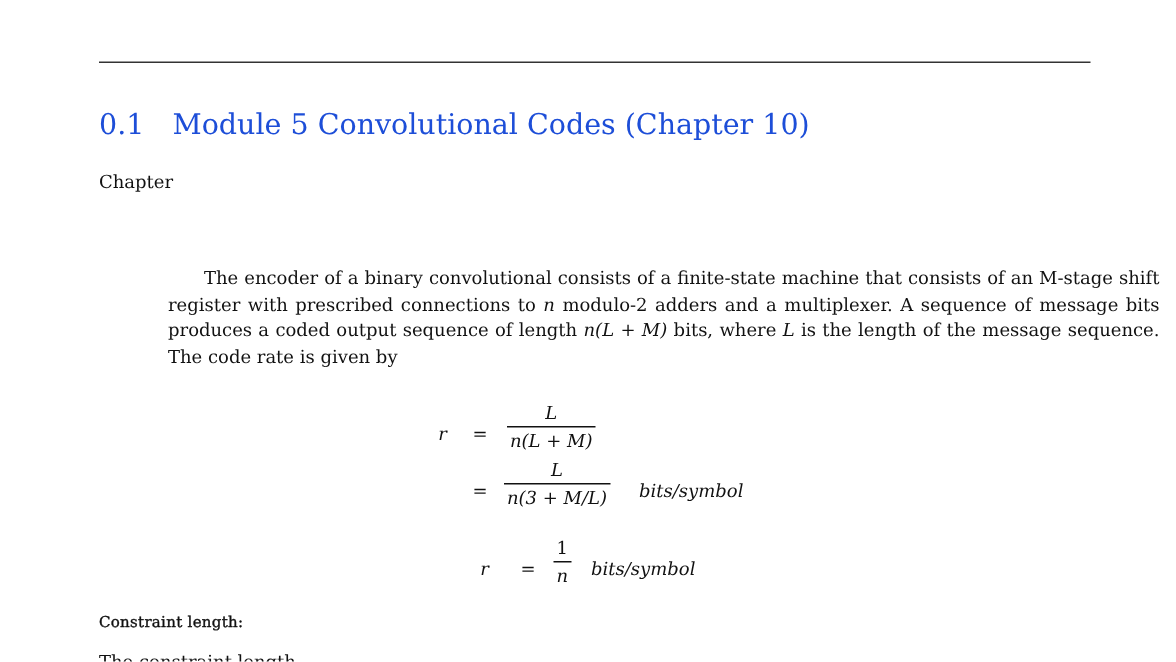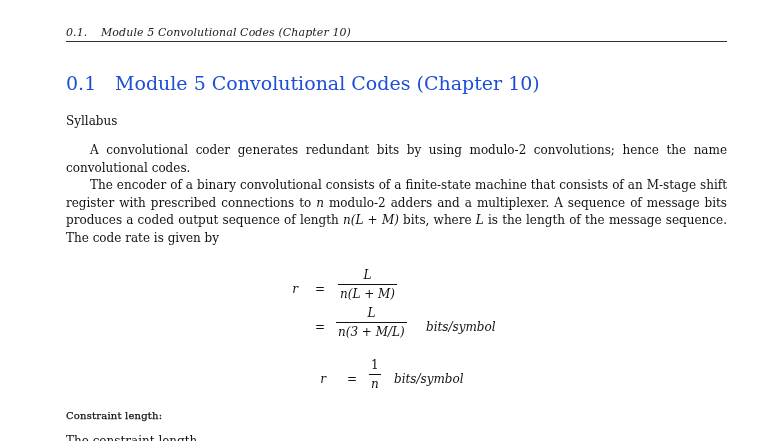--- a/index.html
+++ b/index.html
@@ -64,21 +64,21 @@
     .para {
       position: absolute;
       left: 0;
       width: 661px;
       font-size: 12px;
       line-height: 17.5px;
       text-align: justify;
       margin: 0;
     }
     .para.p1 { top: 142px; text-indent: 24px; }
-    .para.p2 { top: 177px; text-indent: 24px; }
+    .para.p2 { top: 177px; text-indent: 24px; margin-left: 46px; }
     .math { font-style: italic; }
 
     .eq {
       position: absolute;
       font-size: 12px;
       white-space: nowrap;
     }
     .eq .lhs {
       position: absolute;
       font-style: italic;
@@ -130,33 +130,28 @@
       color: #111;
       height: 7px;
       overflow: hidden;
     }
   </style>
 </head>
 <body>
 
 <div class="page">
 
-  <div class="running-head">
-    <span class="num">0.1.</span>
-    <span>Module 5 Convolutional Codes (Chapter 10)</span>
-  </div>
   <div class="rule"></div>
 
   <h1 class="section-title">
     <span class="num">0.1</span><span>Module 5 Convolutional Codes (Chapter 10)</span>
   </h1>
 
-  <div class="syllabus">Syllabus</div>
+  <div class="syllabus">Chapter</div>
 
-  <p class="para p1">A convolutional coder generates redundant bits by using modulo-2 convolutions; hence the name convolutional codes.</p>
 
   <p class="para p2"><span>The encoder of a binary convolutional consists of a finite-state machine that consists of an M-stage shift register with prescribed connections to </span><span class="math">n</span><span> modulo-2 adders and a multiplexer. A sequence of message bits produces a coded output sequence of length </span><span class="math">n(L + M)</span><span> bits, where </span><span class="math">L</span><span> is the length of the message sequence. The code rate is given by</span></p>
 
   <div class="eq" style="left:0; top:0;">
     <span class="lhs" style="left:219px; top:282px;">r</span>
     <span class="rel" style="left:244px; top:282px;">=</span>
     <span class="frac" style="left:272px; top:268px;">
       <span class="numr">L</span>
       <span class="den">n(L + M)</span>
     </span>

